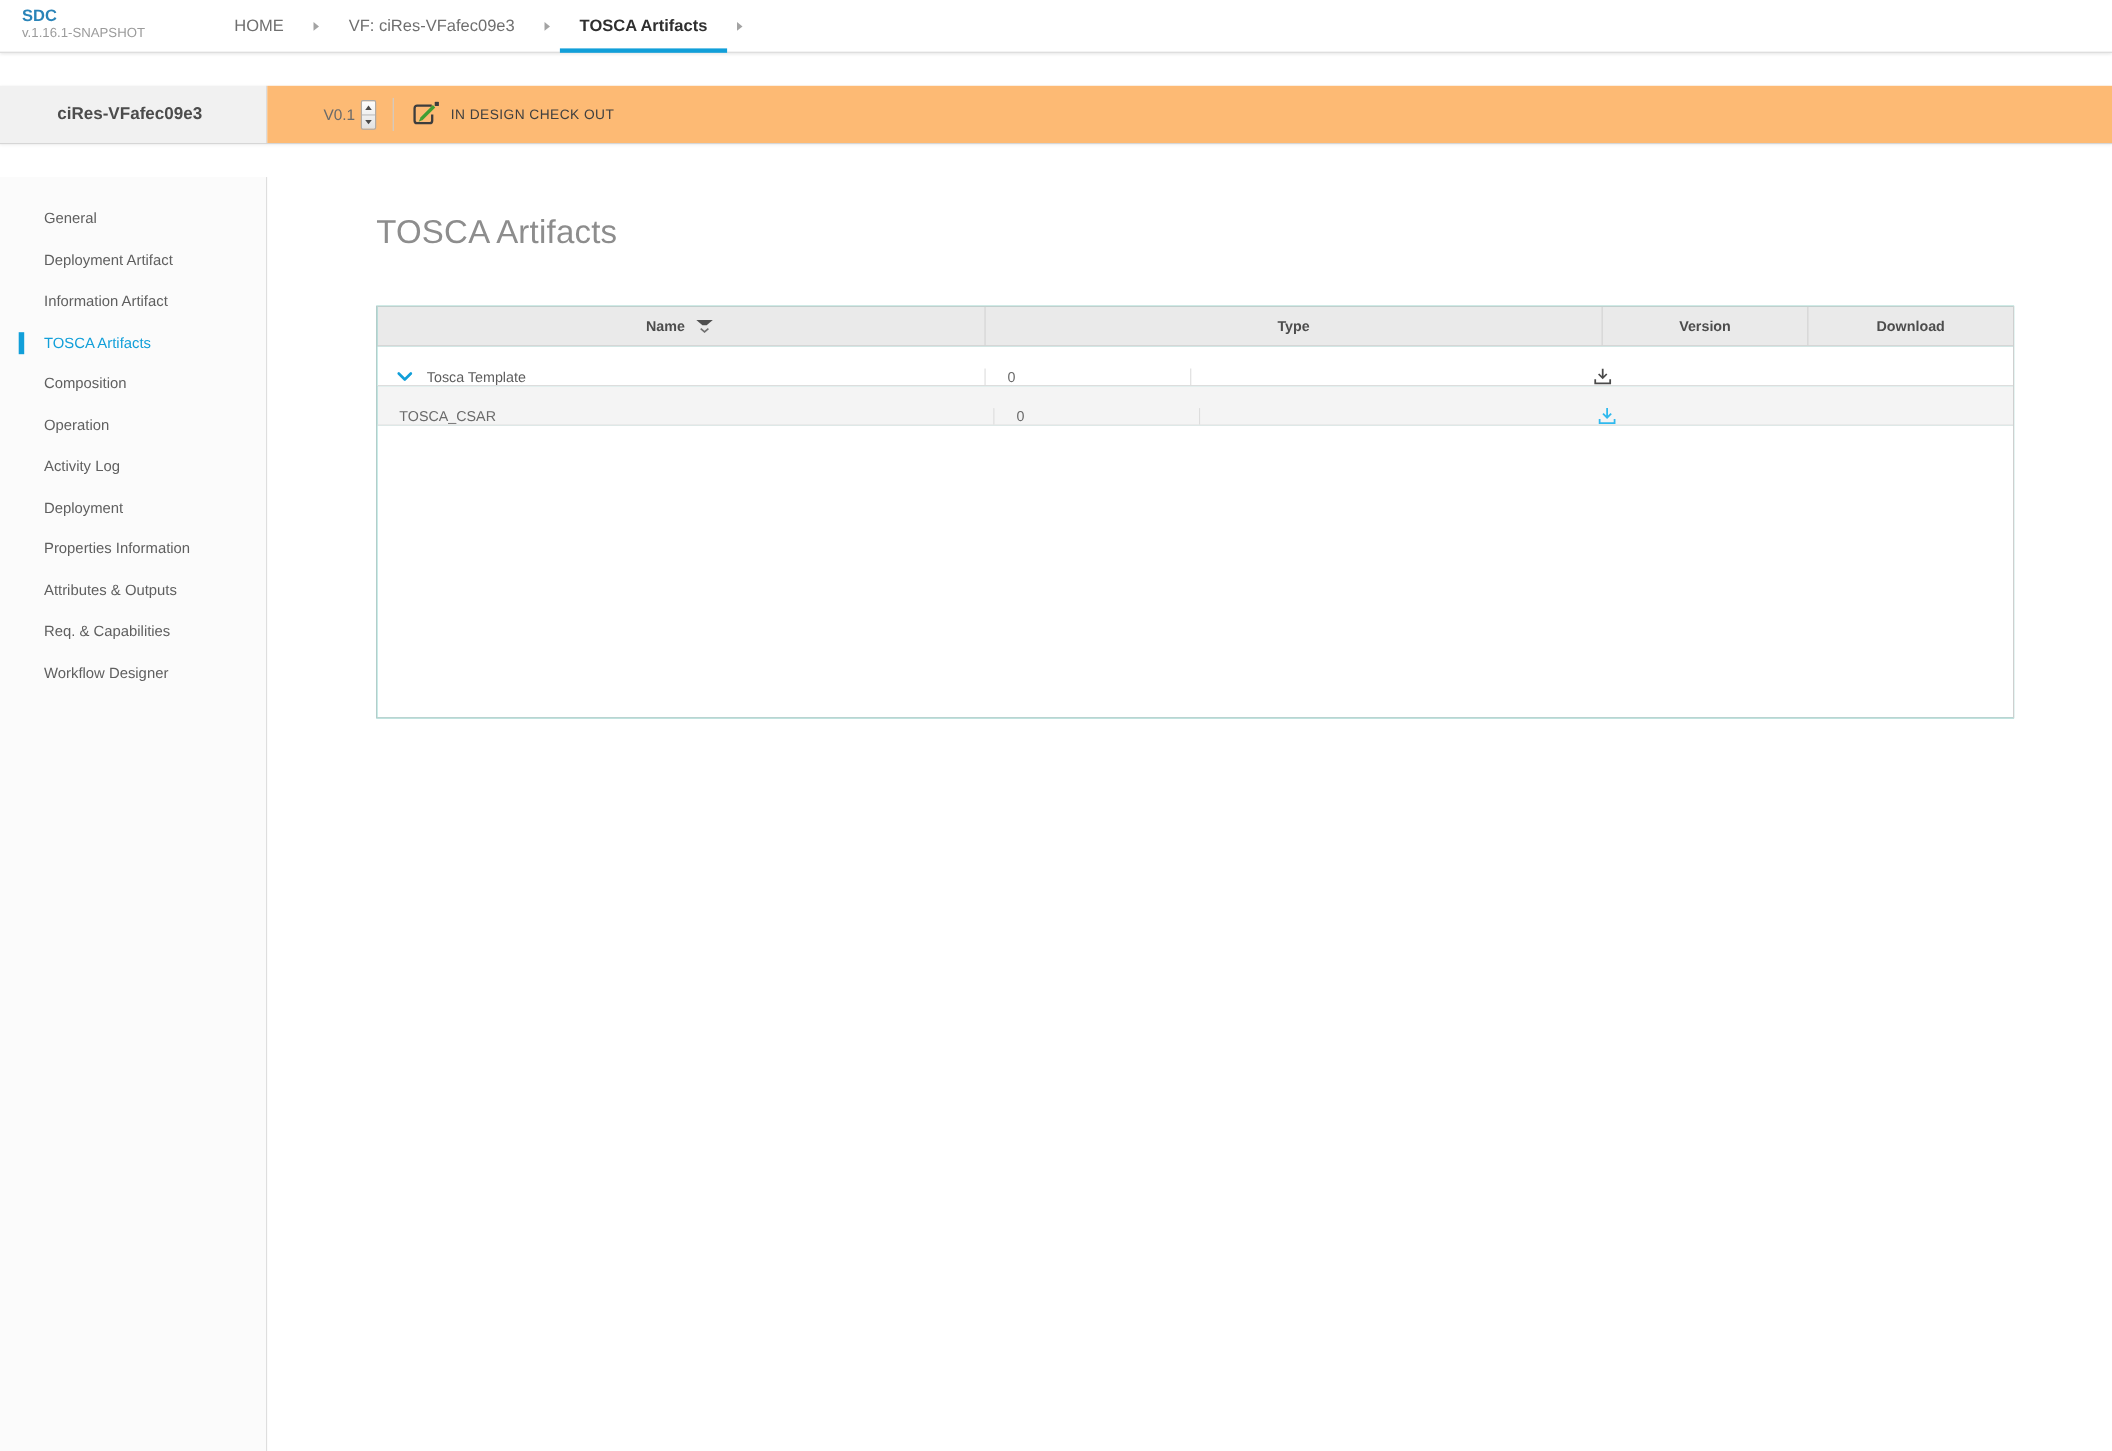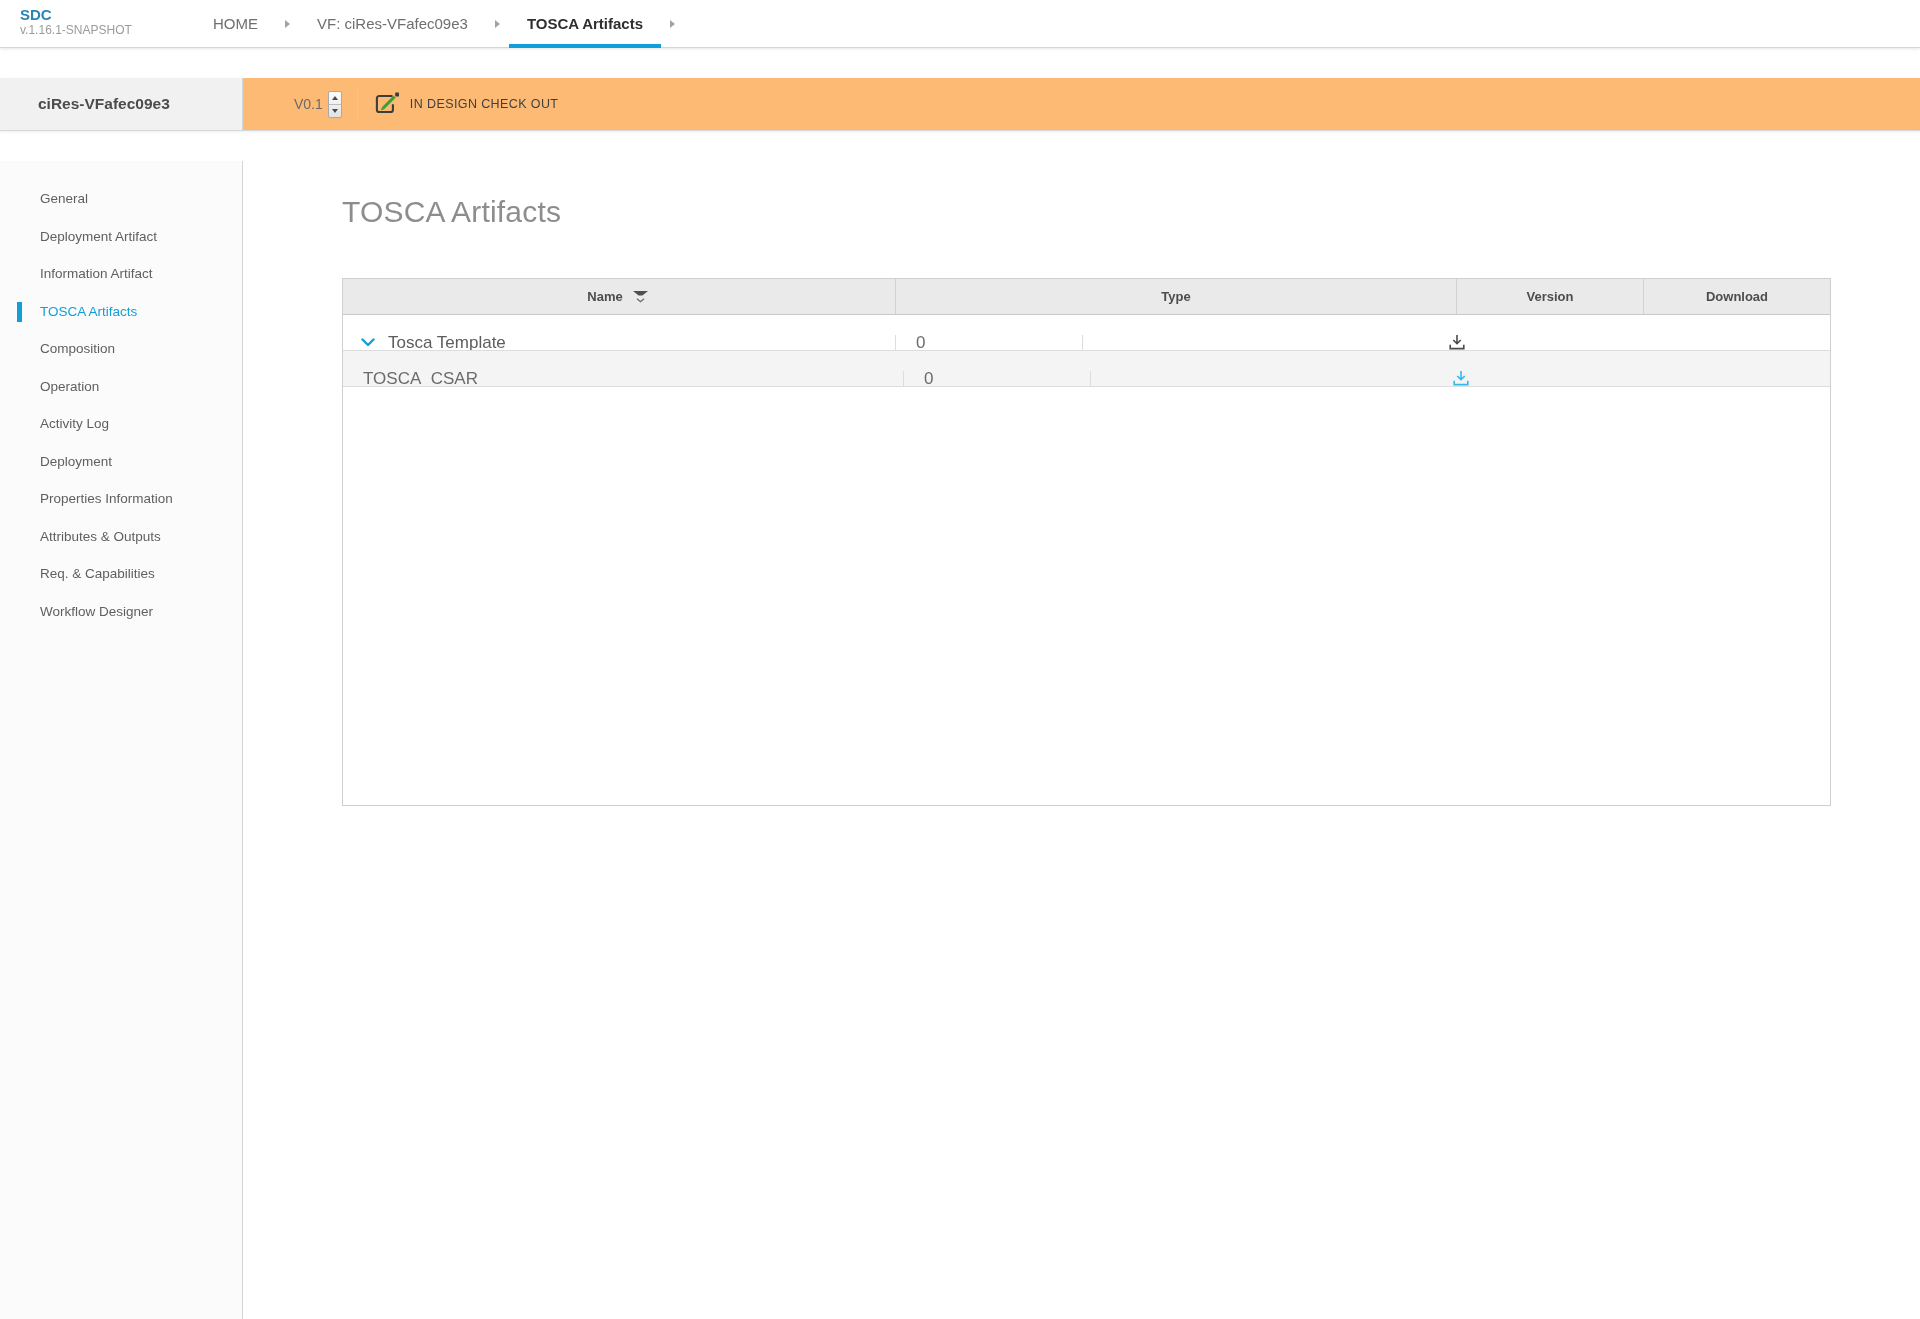--- a/index.html
+++ b/index.html
@@ -12,21 +12,21 @@
   .logo-name { color:#2a84b8; font-size:15px; font-weight:700; line-height:17px; }
   .logo-ver { color:#9b9b9b; font-size:12px; line-height:15px; }
   .tabs { display:flex; align-items:stretch; }
   .tab { display:flex; align-items:center; padding:0 18px; font-size:15px; color:#6f6f6f; position:relative; cursor:pointer; white-space:nowrap; }
   .tab.active { color:#2f2f2f; font-weight:700; }
   .tab.active::after { content:''; position:absolute; left:0; right:0; bottom:-1px; height:4px; background:#119fd9; }
   .crumb-arrow { align-self:center; width:0; height:0; border-top:4.5px solid transparent; border-bottom:4.5px solid transparent; border-left:5.5px solid #a3a3a3; margin:0 9px; }
 
   
   .bar2 { height:53px; display:flex; border-bottom:1px solid #d6d6d6; position:relative; z-index:20; box-shadow:0 1px 3px rgba(0,0,0,.07); }
-  .entity-header { width:243px; flex:0 0 243px; background:#f1f1f1; border-right:1px solid #d6d6d6; display:flex; align-items:center; padding-left:38px; font-size:15.5px; font-weight:700; color:#4c4c4c; }
+  .entity-header { width:243px; flex:0 0 243px; background:#f1f1f1; border-right:1px solid #d6d6d6; display:flex; align-items:center; padding-left:52px; font-size:15.5px; font-weight:700; color:#4c4c4c; }
   .toolbar { flex:1; display:flex; align-items:center; justify-content:space-between; padding:0 23px 0 51px; background:#fdba74; }
   .tb-left { display:flex; align-items:center; }
   .ver-label { font-size:14px; color:#6a6a6a; margin-right:5px; }
   .spinner { width:14px; height:27px; border:1px solid #a9a9a9; border-radius:2px; background:linear-gradient(#fdfdfd,#e2e2e2); display:inline-flex; flex-direction:column; cursor:pointer; }
   .spin-half { flex:1; display:flex; align-items:center; justify-content:center; }
   .spin-dn { border-top:1px solid #bdbdbd; }
   .tri-up { width:0; height:0; border-left:3.5px solid transparent; border-right:3.5px solid transparent; border-bottom:4px solid #4a4a4a; }
   .tri-dn { width:0; height:0; border-left:3.5px solid transparent; border-right:3.5px solid transparent; border-top:4px solid #4a4a4a; }
   .vdiv { width:1px; height:30px; background:#cdcdcd; margin:0 15px; }
   .edit-ic { display:inline-flex; margin-right:10px; }
@@ -42,32 +42,32 @@
   
   .content { flex:1; display:flex; min-height:0; }
   .sidebar { width:243px; flex:0 0 243px; background:#fbfbfb; border-right:1px solid #d6d6d6; padding-top:19px; }
   .side-item { position:relative; height:37.5px; display:flex; align-items:center; padding-left:40px; font-size:13.5px; color:#5f5f5f; cursor:pointer; white-space:nowrap; }
   .side-item.active { color:#119fd9; }
   .side-item.active::before { content:''; position:absolute; left:17px; top:9px; width:5px; height:20px; background:#119fd9; }
 
   .main { flex:1; background:#fff; padding-left:99px; }
   .page-title { margin-top:27px; font-size:30px; font-weight:300; color:#8d8d8d; letter-spacing:.2px; line-height:47px; }
 
-  .artifact-table { margin-top:43px; width:1489px; height:528px; border:1px solid #cfcfcf; display:flex; flex-direction:column; background:#14b8a6; }
+  .artifact-table { margin-top:43px; width:1489px; height:375px; border:1px solid #cfcfcf; display:flex; flex-direction:column; background:#14b8a6; }
   .t-header { display:flex; height:36px; flex:0 0 36px; background:#eaeaea; border-bottom:1px solid #c9c9c9; }
   .th { display:flex; align-items:center; justify-content:center; font-size:13px; font-weight:700; color:#4d4d4d; border-right:1px solid #d2d2d2; }
   .th:last-child { border-right:none; }
   .col-name { width:553px; flex:0 0 553px; }
   .col-type { width:561px; flex:0 0 561px; }
   .col-version { width:187px; flex:0 0 187px; }
   .col-download { flex:1; }
   .sort-ic { margin-left:7px; display:inline-flex; }
   .t-row { display:flex; height:36px; flex:0 0 36px; border-bottom:1px solid #ddd; background:#fff; }
   .t-row.alt { background:#f4f4f4; }
-  .td { display:flex; align-items:center; font-size:17px; color:#5d5d5d; border-right:1px solid #ddd; overflow:hidden;margin-top:20px; }
+  .td { display:flex; align-items:center; font-size:13px; color:#5d5d5d; border-right:1px solid #ddd; overflow:hidden;margin-top:20px; }
   .td:last-child { border-right:none; }
   .td.col-name { padding-left:18px; justify-content:flex-start; }
   .td.col-type, .td.col-version { padding-left:20px; justify-content:flex-start; color:#6b6b6b; }
   .td.col-download { justify-content:center; }
   .chev { display:inline-flex; margin-right:13px; cursor:pointer; }
   .dl { color:#4a4a4a; cursor:pointer; display:inline-flex; }
   .t-row.alt .dl { color:#2fb9ee; }
   .t-filler { flex:1; background:#fff; }
 </style>
 </head>

